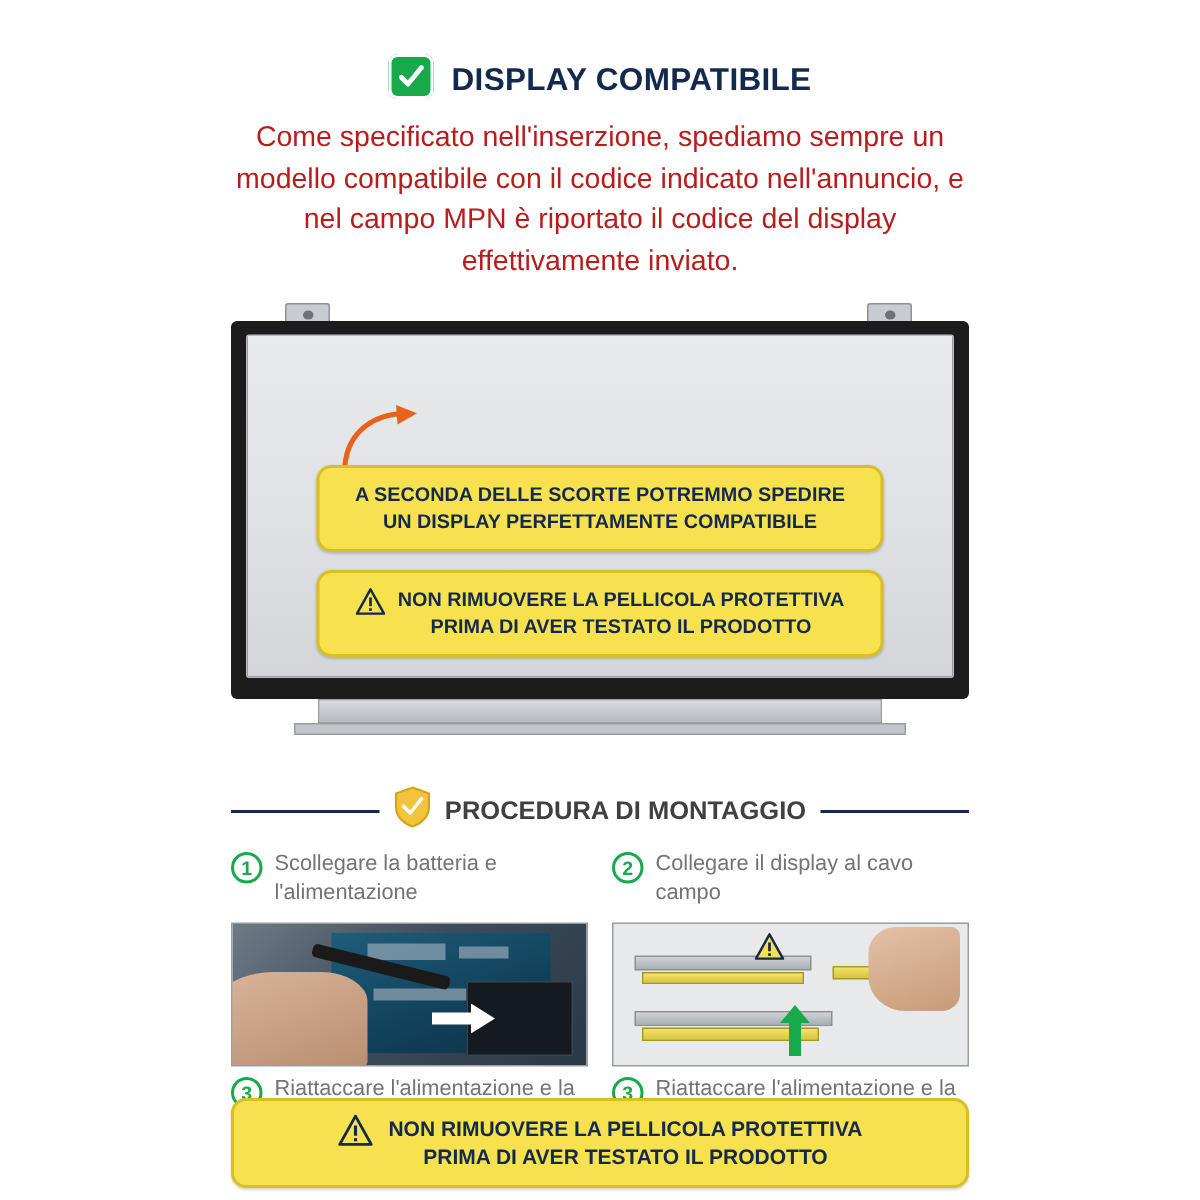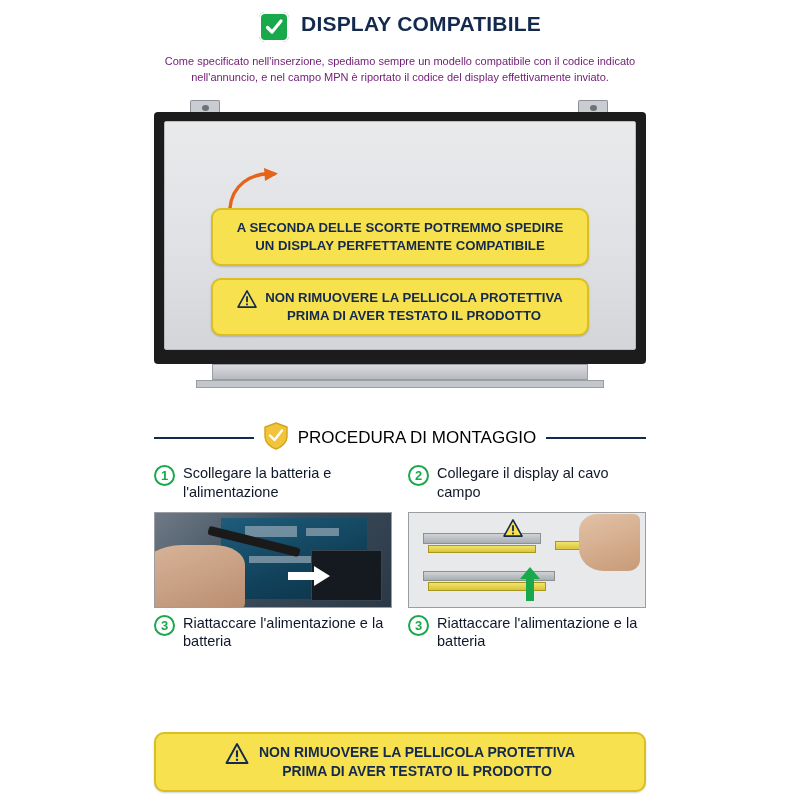--- a/index.html
+++ b/index.html
@@ -27,45 +27,45 @@
   .content {
     position: absolute;
     left: 148px; top: 0;
     width: 504px;
     height: 800px;
   }
 
   
   .header-row {
     display: flex;
-    align-items: flex-start;
+    align-items: flex-end;
     justify-content: center;
     gap: 12px;
-    padding-top: 12px;
+    padding-top: 36px;
   }
   .check-badge {
     width: 30px; height: 30px;
     border-radius: 6px;
     background: #18a94b;
     display: flex; align-items: center; justify-content: center;
     box-shadow: 0 0 0 2px #ffffff inset;
   }
   .check-badge svg { display: block; }
   .header-title {
     font-size: 21px;
     font-weight: bold;
     color: #14294e;
     letter-spacing: 0.2px;
   }
   .intro {
     margin: 12px 6px 0 6px;
     text-align: center;
-    font-size: 11px;
+    font-size: 19px;
     line-height: 1.45;
-    color: #701a75;
+    color: #b91c1c;
   }
 
   
   .panel-wrap {
     position: relative;
     margin: 14px 6px 0 6px;
     height: 300px;
   }
   .panel-tab {
     position: absolute;
@@ -150,21 +150,21 @@
   
   .sec-head {
     display: flex; align-items: center; gap: 10px;
     margin: 22px 6px 0 6px;
   }
   .sec-head .rule {
     flex: 1; height: 2px; background: #14294e;
   }
   .sec-head .shield { flex: none; }
   .sec-head .sec-title {
-    font-size: 17px; font-weight: normal; color: #000000; white-space: nowrap;
+    font-size: 17px; font-weight: bold; color: #404040; white-space: nowrap;
   }
 
   .steps-grid {
     display: grid;
     grid-template-columns: 1fr 1fr;
     column-gap: 16px;
     row-gap: 6px;
     margin: 10px 6px 0 6px;
   }
   .step {
@@ -176,21 +176,21 @@
     border: 2px solid #18a94b;
     color: #18a94b;
     font-weight: bold;
     font-size: 13px;
     display: flex; align-items: center; justify-content: center;
     margin-top: 1px;
   }
   .step-text {
     font-size: 14.5px;
     line-height: 1.3;
-    color: #0f172a;
+    color: #737373;
   }
   .photo {
     height: 96px;
     border: 1px solid #9a9ea3;
     position: relative;
     overflow: hidden;
     margin-top: 4px;
   }
   .photo-left {
     background: linear-gradient(135deg,#6f7a86 0%, #3c4c5c 45%, #2b3846 100%);

